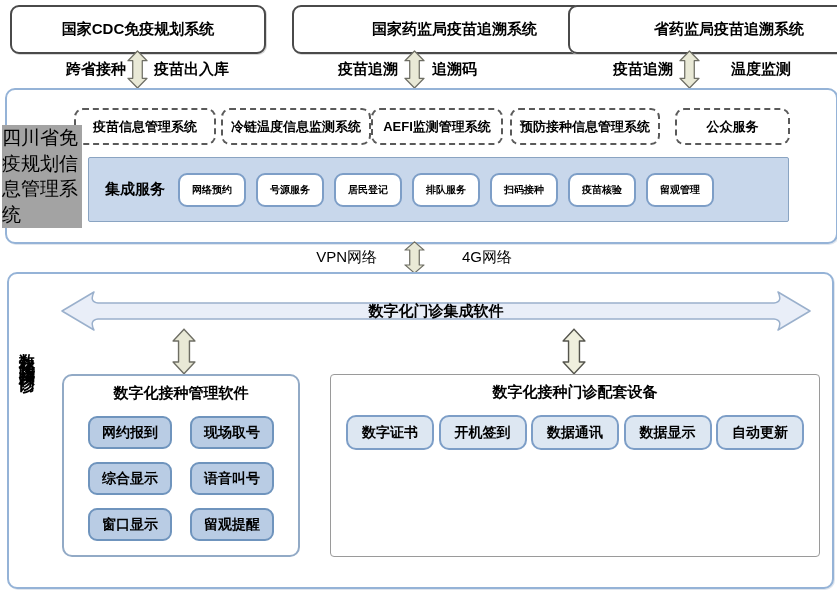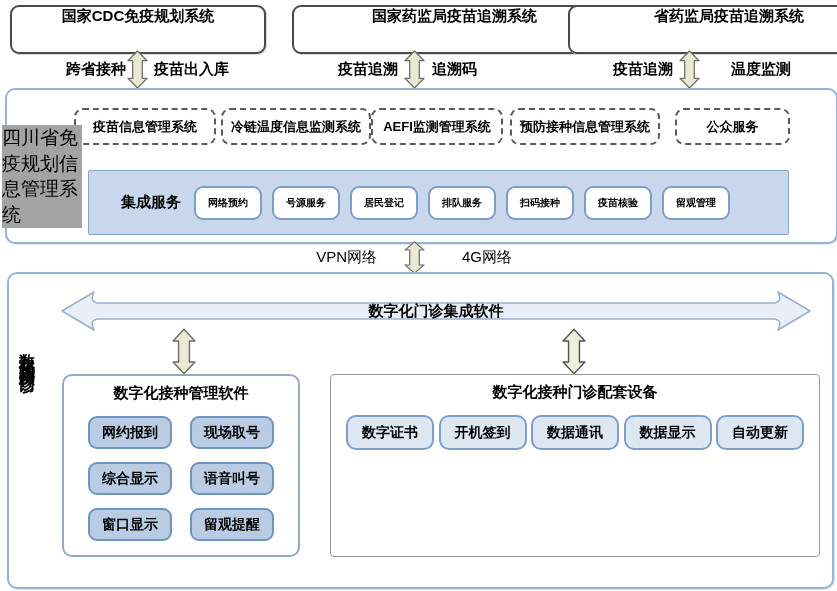--- a/index.html
+++ b/index.html
@@ -5,21 +5,21 @@
   html,body{margin:0;padding:0;background:#fff;}
   #stage{
     position:relative;width:837px;height:591px;background:#ffffff;
     font-family:"Liberation Sans","DejaVu Sans",sans-serif;color:#000;
     overflow:hidden;
   }
   
   .ext-box{
     position:absolute;top:5px;height:45px;background:#fff;
     border:2px solid #4a4a4a;border-radius:9px;
-    display:flex;align-items:flex-start;justify-content:center;
+    display:flex;align-items:center;justify-content:center;
     font-size:15px;font-weight:bold;
     box-shadow:1px 1px 0 #d8d8d8;
   }
   
   .conn-label{position:absolute;top:60px;font-size:15px;font-weight:bold;white-space:nowrap;}
   .right-align{text-align:right;}
   
   .varrow{position:absolute;}
   
   .platform{
@@ -35,23 +35,23 @@
     writing-mode:vertical-lr;text-orientation:upright;
     font-size:16px;font-weight:bold;letter-spacing:3px;z-index:5;
   }
   .dashed-box{
     position:absolute;top:108px;height:33px;background:#fff;
     border:2px dashed #5a5a5a;border-radius:9px;
     display:flex;align-items:center;justify-content:center;
     font-size:13px;font-weight:bold;white-space:nowrap;
   }
   .integration{
-    position:absolute;left:88px;top:170px;width:701px;height:65px;
+    position:absolute;left:88px;top:157px;width:701px;height:65px;
     background:#c8d7eb;border:1px solid #8aa4c2;border-radius:2px;
-    display:flex;align-items:center;padding-left:32px;box-sizing:border-box;
+    display:flex;align-items:center;padding-left:16px;box-sizing:border-box;
   }
   .integration .int-label{font-size:15px;font-weight:bold;margin-right:13px;white-space:nowrap;}
   .chip{
     height:34px;background:#fff;border:2px solid #7d9ec7;border-radius:9px;
     display:flex;align-items:center;justify-content:center;
     font-size:10px;font-weight:bold;padding:0 12px;margin-right:10px;white-space:nowrap;
     box-sizing:border-box;
   }
   .net-label{position:absolute;top:248px;font-size:15px;white-space:nowrap;}
   

